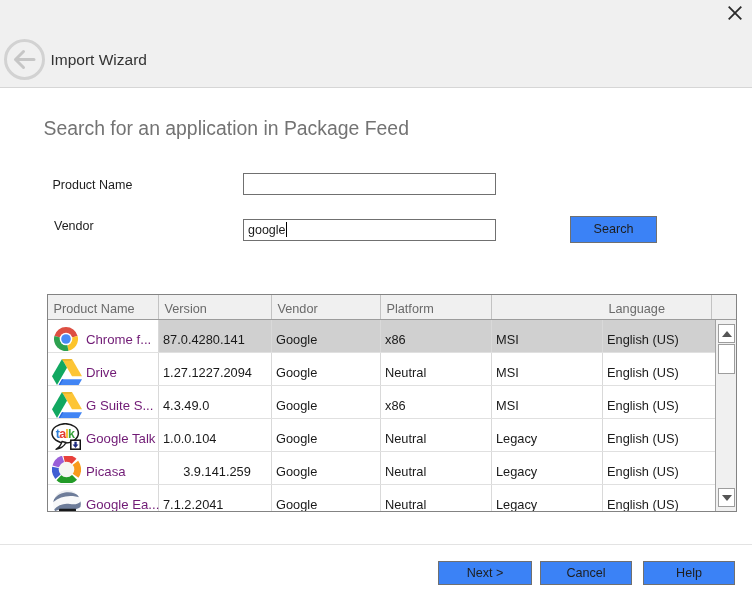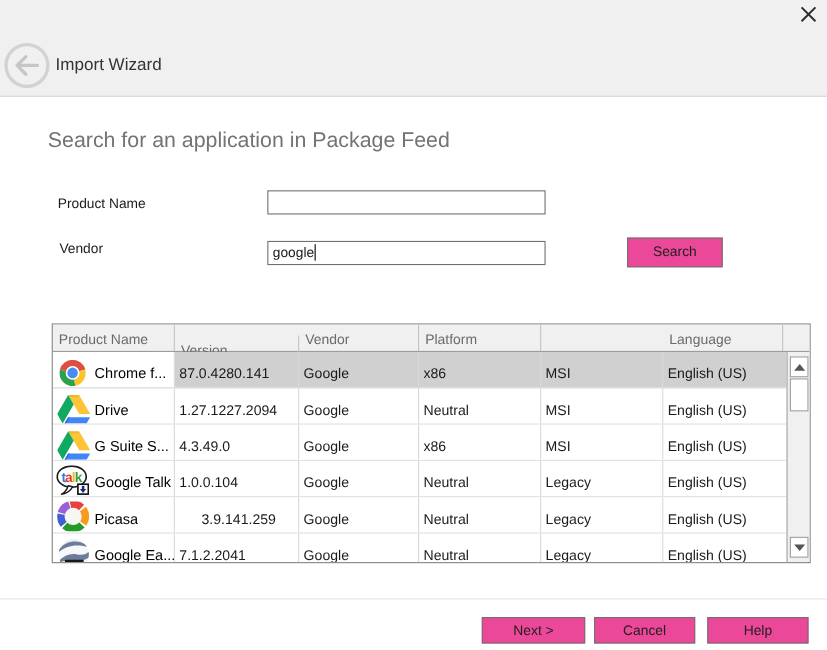--- a/index.html
+++ b/index.html
@@ -6,29 +6,29 @@
 html,body { width:752px; height:591px; background:#fff; font-family:"Liberation Sans", sans-serif; overflow:hidden; }
 #page { position:relative; width:752px; height:591px; }
 .hdr { position:absolute; left:0; top:0; width:752px; height:88px; background:#f0f0f0; border-bottom:1px solid #d6d6d6; }
 .closex { position:absolute; left:726px; top:4px; width:18px; height:18px; }
 .backc { position:absolute; left:4px; top:39px; width:41px; height:41px; border-radius:50%; border:3px solid #d2d2d2; }
 .backarrow { position:absolute; left:4px; top:39px; width:41px; height:41px; }
 .hdrtitle { position:absolute; left:50.5px; top:50.5px; font-size:15.5px; color:#333;text-align:center; }
 .title { position:absolute; left:43.5px; top:117px; font-size:19.4px; color:#737373; }
 .lbl { position:absolute; font-size:12.5px; color:#1c1c1c; }
 .inp { position:absolute; left:243px; width:253px; height:22px; background:#fff; border:1px solid #707070; font-size:12.5px; color:#1a1a1a; line-height:20px; padding-left:4px; }
-.btn { position:absolute; background:#ec4899; border:1px solid #707070; font-size:12.6px; color:#1e1e1e; text-align:center; }
+.btn { position:absolute; background:#3b82f6; border:1px solid #707070; font-size:12.6px; color:#1e1e1e; text-align:center; }
 
 #tbl { position:absolute; left:47px; top:294px; width:690px; height:218px; border:1px solid #838383; background:#fff; overflow:hidden; }
 .thead { position:absolute; left:0; top:0; width:688px; height:25px; background:#f0f0f0; border-bottom:1px solid #9c9c9c; }
 .th { position:absolute; top:0; height:24px; font-size:12.7px; color:#6a6a6a; line-height:28px; padding-left:5.5px; border-right:1px solid #c3c3c3; }
 .row { position:absolute; left:0; width:667px; height:33px; border-bottom:1px solid #e0e0e0; }
 .cell { position:absolute; top:0; height:32px; font-size:12.8px; color:#1a1a1a; line-height:39px; padding-left:4px; border-right:1px solid #d9d9d9; }
 .icon { position:absolute; left:4px; top:4px; width:25px; height:25px; }
-.pname { position:absolute; left:38px; top:0; height:32px; font-size:13.2px; color:#000000; line-height:39px; }
+.pname { position:absolute; left:38px; top:0; height:32px; font-size:13.2px; color:#701a75; line-height:39px; }
 
 #sbar { position:absolute; left:667px; top:25px; width:21px; height:191px; background:#f0f0f0; border-left:1px solid #a3a3a3; }
 .sbtn { position:absolute; left:2px; width:17px; height:19px; background:#fff; border:1px solid #9d9d9d; }
 .sthumb { position:absolute; left:2px; width:17px; height:30px; background:#fff; border:1px solid #9d9d9d; }
 .tri { position:absolute; width:0; height:0; }
 .sepline { position:absolute; left:0px; top:544px; width:752px; height:1px; background:#e3e3e3; }
 </style>
 </head>
 <body>
 <div id="page">
@@ -44,21 +44,21 @@
   <div class="title">Search for an application in Package Feed</div>
   <div class="lbl" style="left:52.5px; top:178px;">Product Name</div>
   <div class="inp" style="top:173px;"></div>
   <div class="lbl" style="left:54px; top:219px;">Vendor</div>
   <div class="inp" style="top:219px;">google<span style="display:inline-block;width:1.3px;height:15px;background:#000;vertical-align:-3px;"></span></div>
   <div class="btn" style="left:570px; top:216px; width:87px; height:27px; line-height:25px;">Search</div>
 
   <div id="tbl">
     <div class="thead">
       <div class="th" style="left:0; width:111px;">Product Name</div>
-      <div class="th" style="left:111px; width:113px;margin-top:10px;">Version</div>
+      <div class="th" style="left:111px; width:113px;">Version</div>
       <div class="th" style="left:224px; width:109px;">Vendor</div>
       <div class="th" style="left:333px; width:111px;">Platform</div>
       <div class="th" style="left:555px; width:109px;">Language</div>
       <div class="th" style="left:664px; width:24px; border-right:none;"></div>
     </div>
 
     <div class="row" style="top:25px; background:#d0d0d0;">
       <div class="cell" style="left:0;width:111px;background:#fff;"></div>
       <div class="cell" style="left:111px;width:113px;">87.0.4280.141</div>
       <div class="cell" style="left:224px;width:109px;">Google</div>

